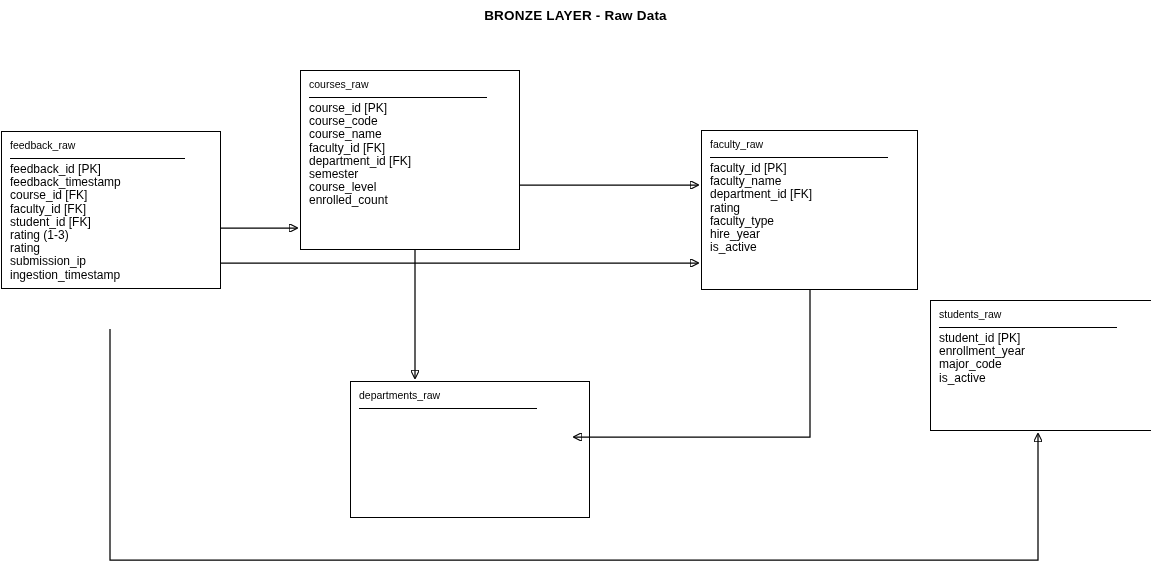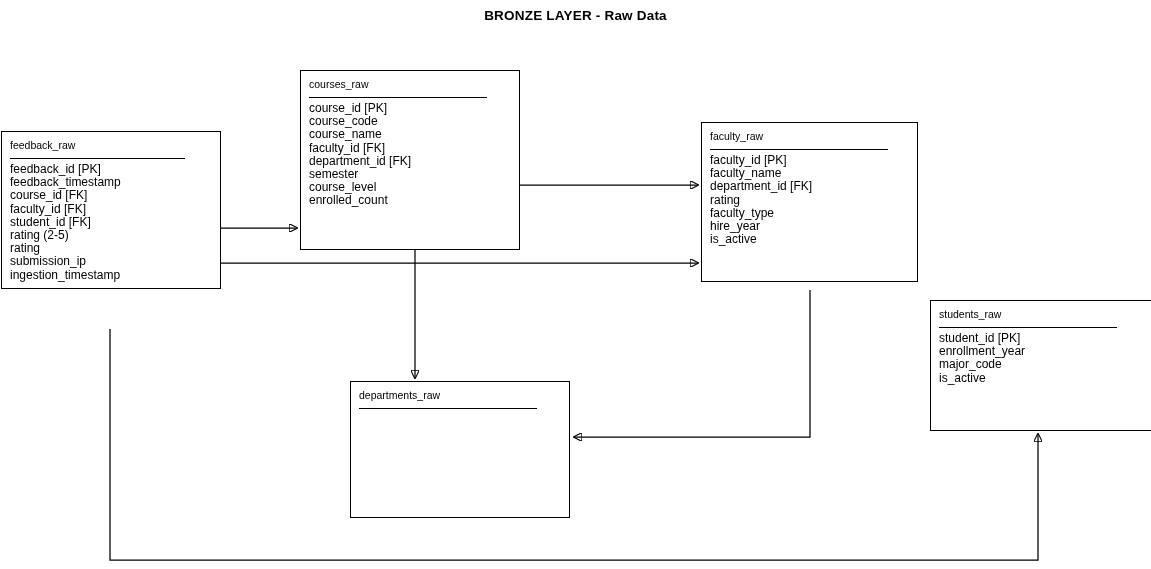--- a/index.html
+++ b/index.html
@@ -88,21 +88,21 @@
 
   <div class="entity" style="left:1px; top:131px; width:220px; height:158px;">
     <div class="entity-title">feedback_raw</div>
     <div class="entity-rule" style="width:175px;"></div>
     <div class="entity-fields">
       <div>feedback_id [PK]</div>
       <div>feedback_timestamp</div>
       <div>course_id [FK]</div>
       <div>faculty_id [FK]</div>
       <div>student_id [FK]</div>
-      <div>rating (2-5)</div>
+      <div>rating (1-3)</div>
       <div>rating</div>
       <div>submission_ip</div>
       <div>ingestion_timestamp</div>
     </div>
   </div>
 
   <div class="entity" style="left:300px; top:70px; width:220px; height:180px;">
     <div class="entity-title">courses_raw</div>
     <div class="entity-rule" style="width:178px;"></div>
     <div class="entity-fields">
@@ -110,21 +110,21 @@
       <div>course_code</div>
       <div>course_name</div>
       <div>faculty_id [FK]</div>
       <div>department_id [FK]</div>
       <div>semester</div>
       <div>course_level</div>
       <div>enrolled_count</div>
     </div>
   </div>
 
-  <div class="entity" style="left:701px; top:122px; width:217px; height:160px;">
+  <div class="entity" style="left:701px; top:130px; width:217px; height:160px;">
     <div class="entity-title">faculty_raw</div>
     <div class="entity-rule" style="width:178px;"></div>
     <div class="entity-fields">
       <div>faculty_id [PK]</div>
       <div>faculty_name</div>
       <div>department_id [FK]</div>
       <div>rating</div>
       <div>faculty_type</div>
       <div>hire_year</div>
       <div>is_active</div>
@@ -135,21 +135,21 @@
     <div class="entity-title">students_raw</div>
     <div class="entity-rule" style="width:178px;"></div>
     <div class="entity-fields">
       <div>student_id [PK]</div>
       <div>enrollment_year</div>
       <div>major_code</div>
       <div>is_active</div>
     </div>
   </div>
 
-  <div class="entity" style="left:350px; top:381px; width:220px; height:137px;">
+  <div class="entity" style="left:350px; top:381px; width:240px; height:137px;">
     <div class="entity-title">departments_raw</div>
     <div class="entity-rule" style="width:178px;"></div>
   </div>
 
   <svg class="edge-layer" viewBox="0 0 1151 569" width="1151" height="569">
     <defs>
       <marker id="arrow" viewBox="0 0 10 10" refX="9" refY="5" markerWidth="7" markerHeight="7" orient="auto-start-reverse">
         <path d="M 0 0 L 10 5 L 0 10 z" fill="#000000" stroke="none"></path>
       </marker>
     </defs>

